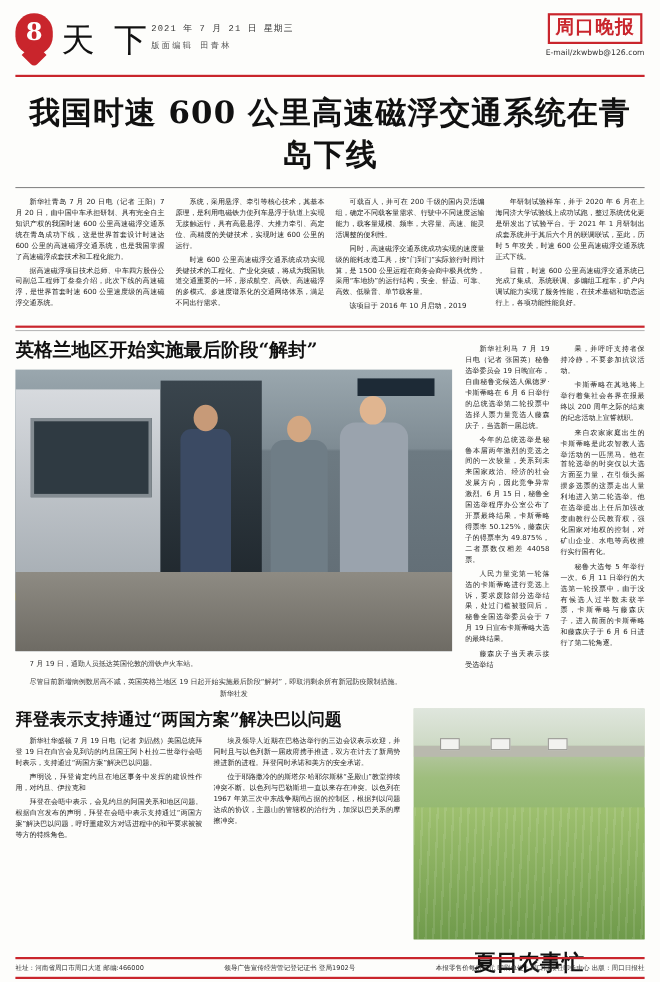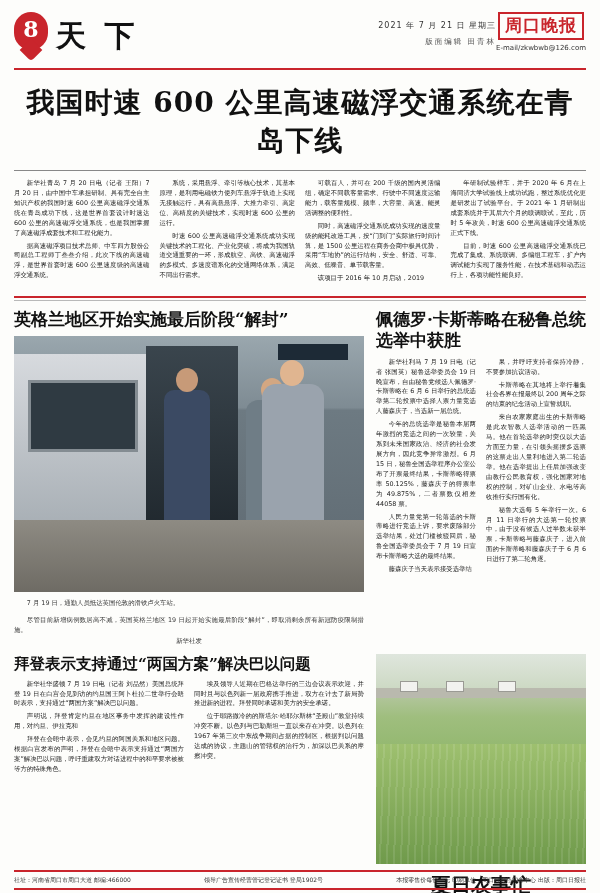--- a/index.html
+++ b/index.html
@@ -41,26 +41,26 @@
     content:"";position:absolute;left:9px;top:30px;
     width:16px;height:16px;background:#c9252c;
     transform:rotate(45deg);border-radius:0 0 4px 0;
   }
   .pagemark .num{
     position:absolute;left:0;top:4px;width:34px;
     text-align:center;color:#fff;font-size:22px;font-weight:bold;
     font-family:"DejaVu Serif","Liberation Serif",serif;
   }
   .section-name{
-    font-size:30px;font-weight:bold;letter-spacing:4px;
+    font-size:30px;font-weight:normal;letter-spacing:4px;
     font-family:"DejaVu Serif","Liberation Serif",serif;
     color:#111;margin-left:8px;margin-top:6px;
   }
   .mid-meta{
-    flex:1;text-align:right;padding-top:10px;
+    flex:1;text-align:left;padding-top:10px;font-family:Liberation Mono, monospace;
   }
   .mid-meta .dateline{font-size:8px;color:#333;letter-spacing:1px;}
   .mid-meta .editors{font-size:7.5px;color:#555;margin-top:6px;letter-spacing:2px;}
   .logo-block{
     flex:0 0 auto;text-align:center;padding-top:2px;
   }
   .logo-box{
     display:inline-block;
     border:2px solid #c9252c;
     color:#c9252c;
@@ -89,21 +89,21 @@
     text-align:justify;color:#222;
   }
   .lead-body .col{flex:1;}
   .lead-body p{margin:0 0 3px 0;text-indent:2em;}
 
   .divider-red{border-top:2px solid #c9252c;margin:9px 0 0 0;}
   .divider-gray{border-top:1px solid #b9b9b9;margin:2px 0 8px 0;}
 
   
   .mid-region{display:flex;gap:12px;}
-  .mid-left{width:350px;flex:0 0 auto;}
+  .mid-left{width:397px;flex:0 0 auto;}
   .mid-right{flex:1;}
 
   .story-title{
     font-family:"DejaVu Serif","Liberation Serif",serif;
     font-weight:bold;font-size:17px;color:#111;
     letter-spacing:0px;line-height:1.25;
     margin-bottom:6px;
   }
   .story-title.small{font-size:15.5px;}
 
@@ -285,21 +285,20 @@
         <div class="p3"></div>
         <div class="yellowline"></div>
         <div class="plat"></div>
       </div>
       <div class="caption">7 月 19 日，通勤人员抵达英国伦敦的滑铁卢火车站。</div>
       <div class="caption">尽管目前新增病例数居高不减，英国英格兰地区 19 日起开始实施最后阶段“解封”，即取消剩余所有新冠防疫限制措施。</div>
       <div class="credit">新华社发</div>
     </div>
 
     <div class="mid-right">
-      <div class="story-title">佩德罗·卡斯蒂略在秘鲁总统选举中获胜</div>
       <div class="right-body">
         <div class="col">
           <p>新华社利马 7 月 19 日电（记者 张国英）秘鲁选举委员会 19 日晚宣布，自由秘鲁党候选人佩德罗·卡斯蒂略在 6 月 6 日举行的总统选举第二轮投票中选择人票力量竞选人藤森庆子，当选新一届总统。</p>
           <p>今年的总统选举是秘鲁本届两年激烈的竞选之间的一次较量，关系到未来国家政治、经济的社会发展方向，因此竞争异常激烈。6 月 15 日，秘鲁全国选举程序办公室公布了开票最终结果，卡斯蒂略得票率 50.125%，藤森庆子的得票率为 49.875%，二者票数仅相差 44058 票。</p>
           <p>人民力量党第一轮落选的卡斯蒂略进行竞选上诉，要求废除部分选举结果，处过门槛被驳回后，秘鲁全国选举委员会于 7 月 19 日宣布卡斯蒂略大选的最终结果。</p>
           <p>藤森庆子当天表示接受选举结</p>
         </div>
         <div class="col">
           <p>果，并呼吁支持者保持冷静，不要参加抗议活动。</p>
           <p>卡斯蒂略在其地将上举行着集社会各界在报最终以 200 周年之际的结束的纪念活动上宣誓就职。</p>

